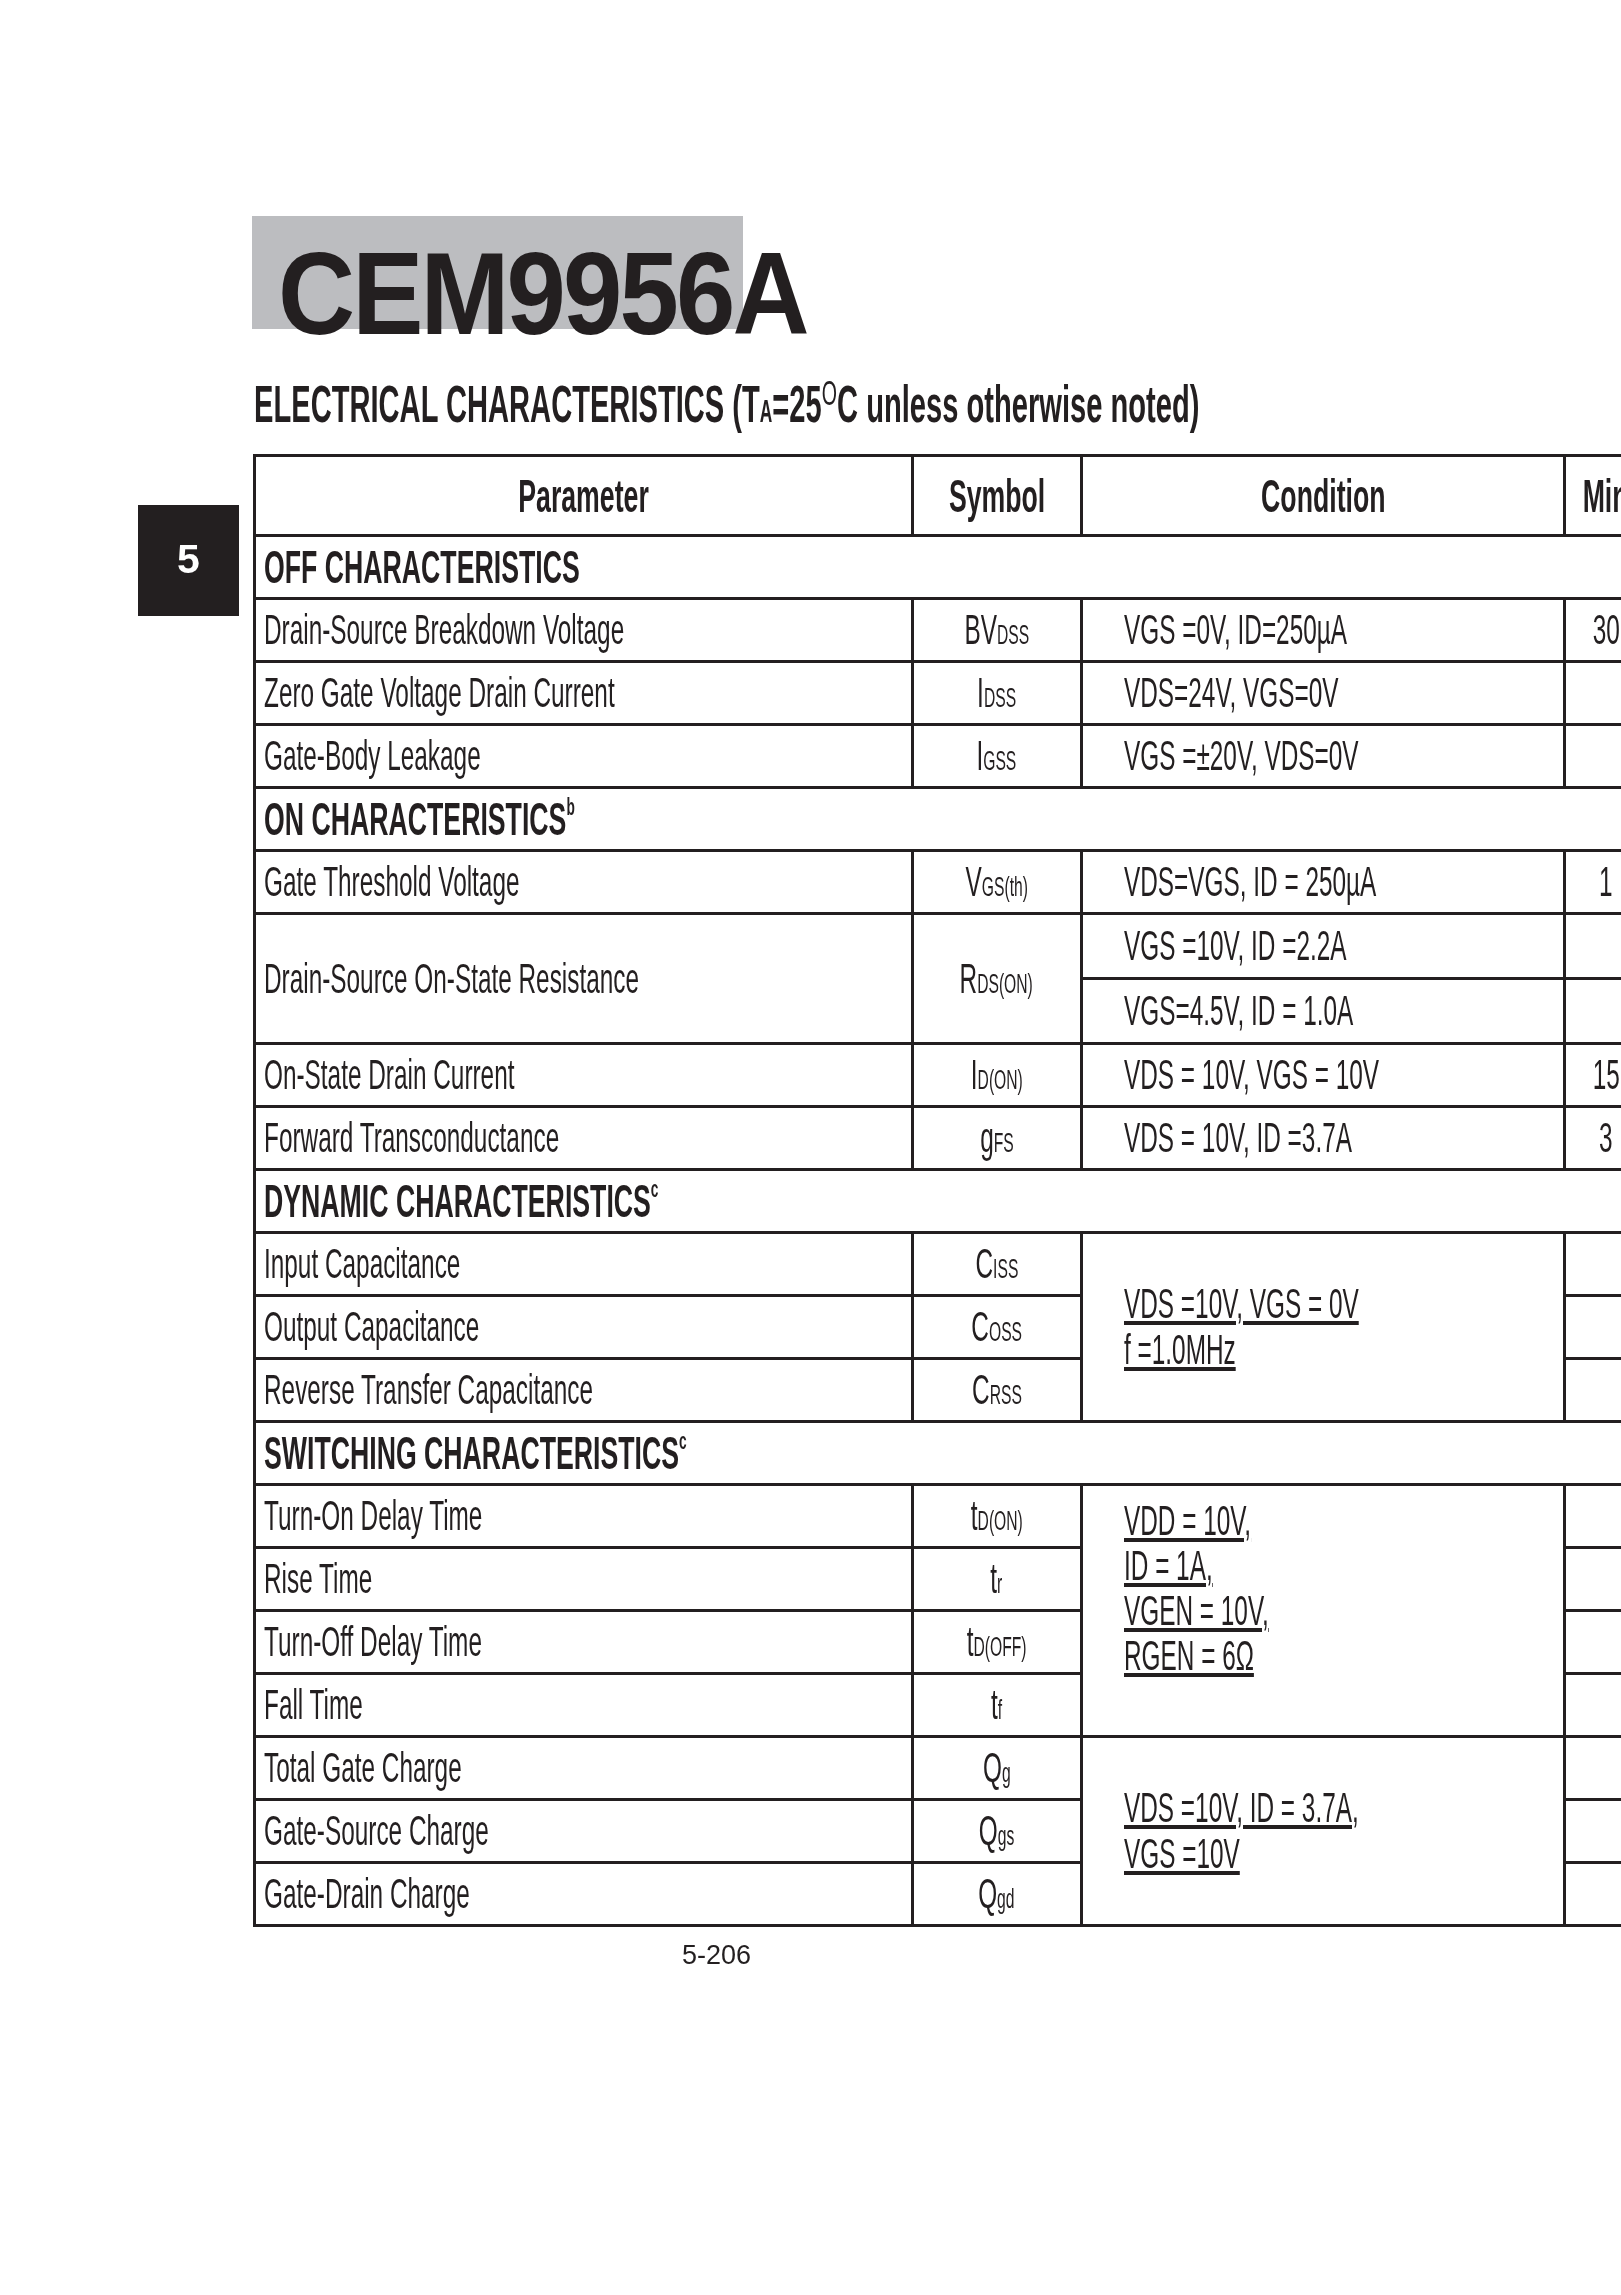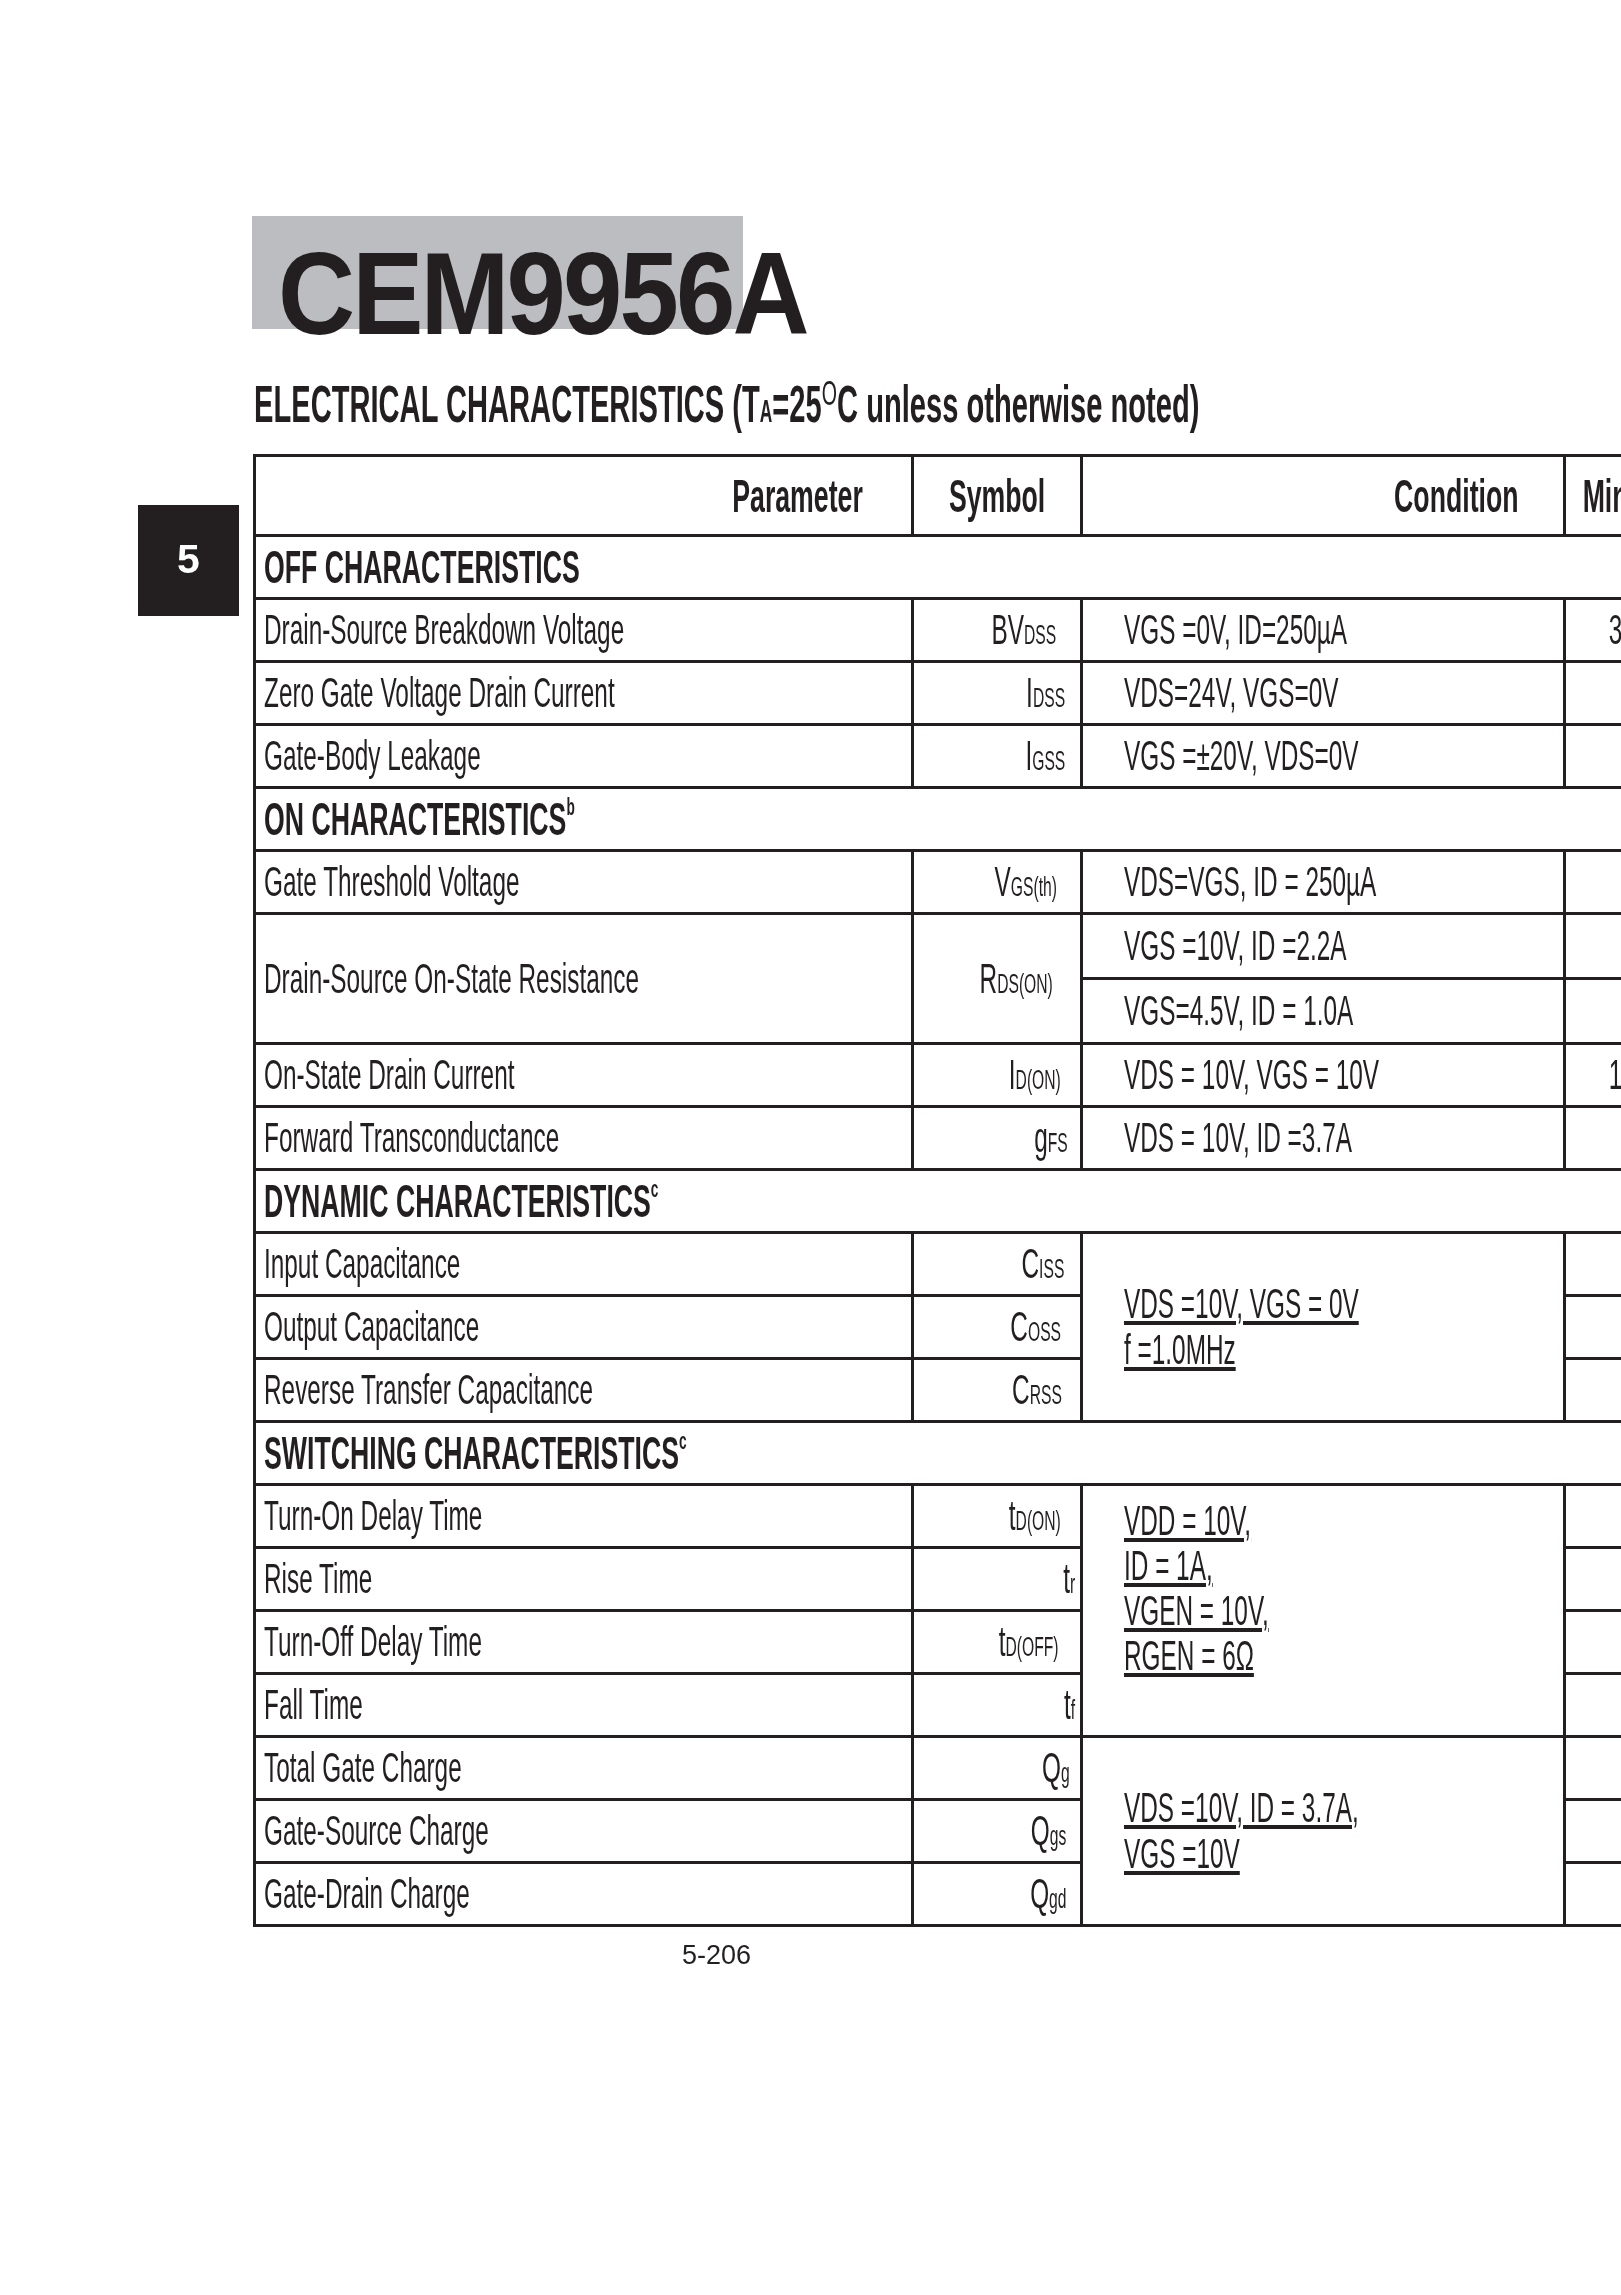--- a/index.html
+++ b/index.html
@@ -10,21 +10,21 @@
   .heading sup { font-size:35px; font-weight:normal; vertical-align:17.3px; }
   .heading sub { font-size:31px; vertical-align:0; }
   .side-tab { position:absolute; left:138px; top:505px; width:101px; height:111px; background:#231f20; }
   .side-tab span { position:absolute; left:0; right:0; top:34px; text-align:center; color:#fff; font-weight:bold; font-size:41px; line-height:1; }
 
   table.spec { position:absolute; left:253px; top:454px; border-collapse:collapse; table-layout:fixed; }
   table.spec td, table.spec th { border:3.1px solid #231f20; padding:0; overflow:hidden; white-space:nowrap; vertical-align:middle; }
   .c-param { width:427px; } .c-sym { width:113px; } .c-cond { width:310px; } .c-min { width:76px; }
   tr.h { height:80px; } tr.r { height:63px; } tr.r2 { height:65px; }
   .t { display:inline-block; font-size:42px; line-height:1; transform:scaleX(0.58); transform-origin:left center; }
-  .tc { display:block; text-align:right; }
+  .tc { display:block; text-align:center; }
   .tc .t { transform-origin:center center; }
   th .t { font-weight:bold; font-size:46px; }
   .sec .t { font-weight:bold; font-size:46px; }
   .sec .t sup { font-size:23.6px; vertical-align:20.4px; }
   .pcell { padding-left:7.9px !important; }
   .ccell { padding-left:41px !important; text-align:left; }
   .ccell .t { transform-origin:left center; }
   .sym small, .t small { font-size:27px; }
   .cond-ml { line-height:1.0;text-decoration:underline; }
   .cond-ml .t { display:block; margin:3.1px 0; }

